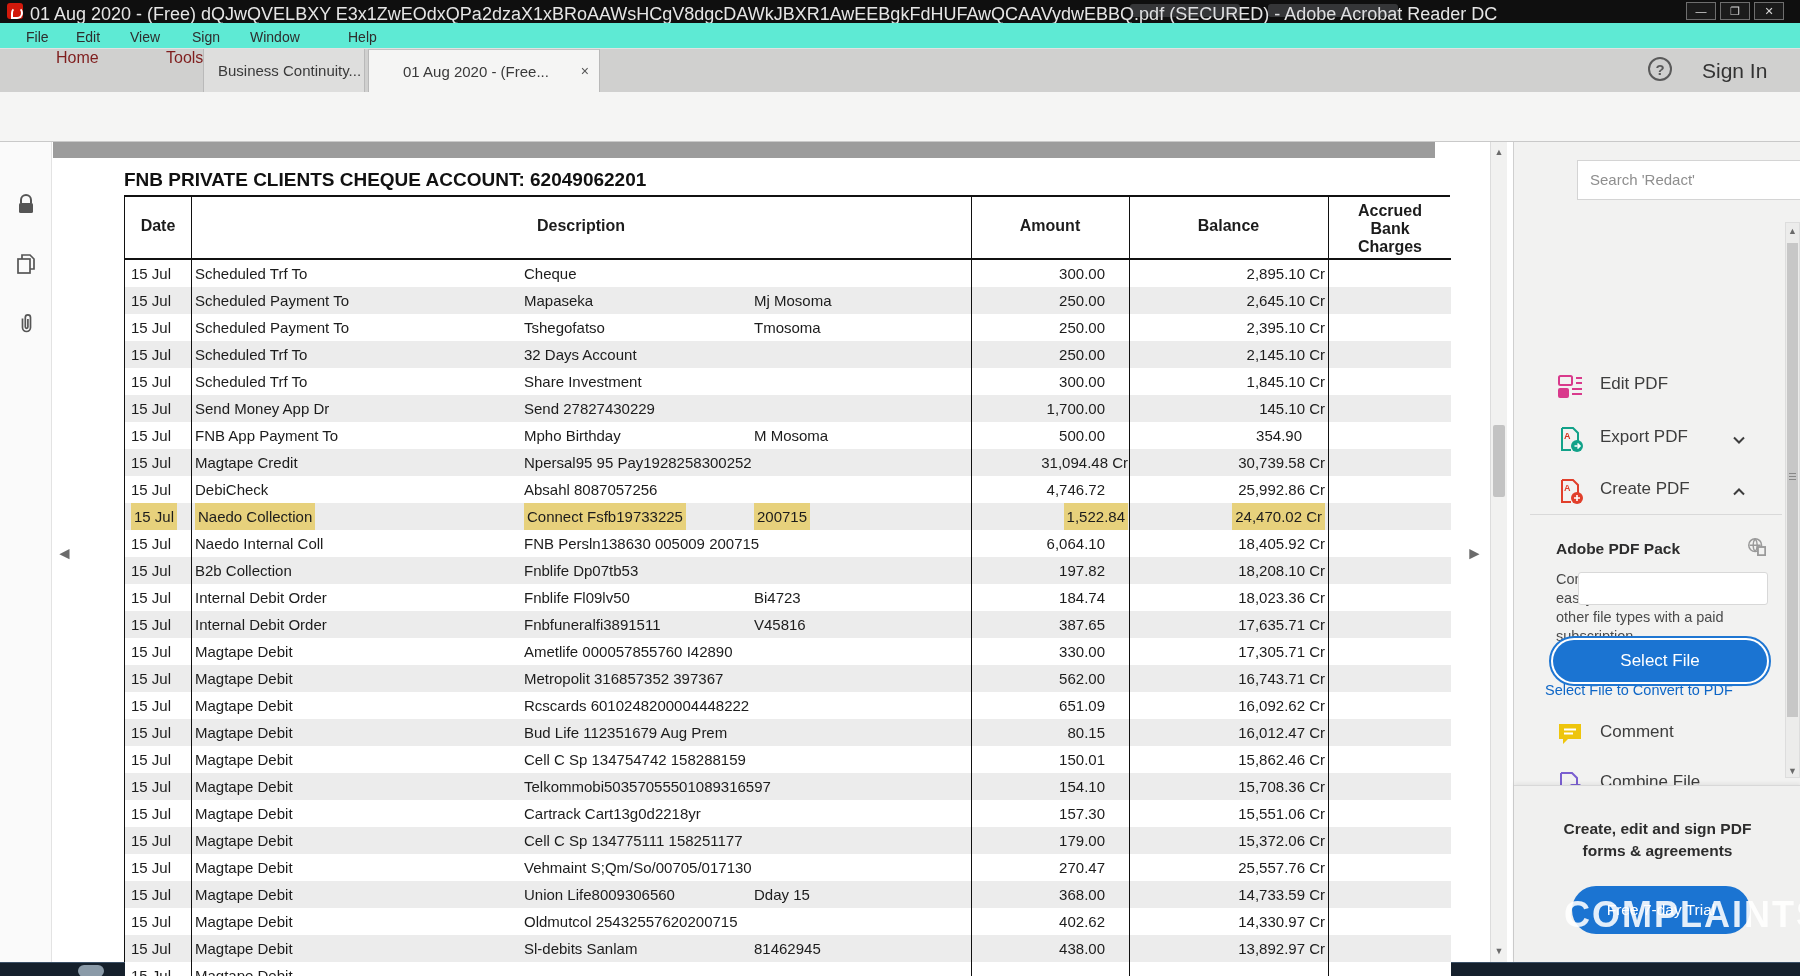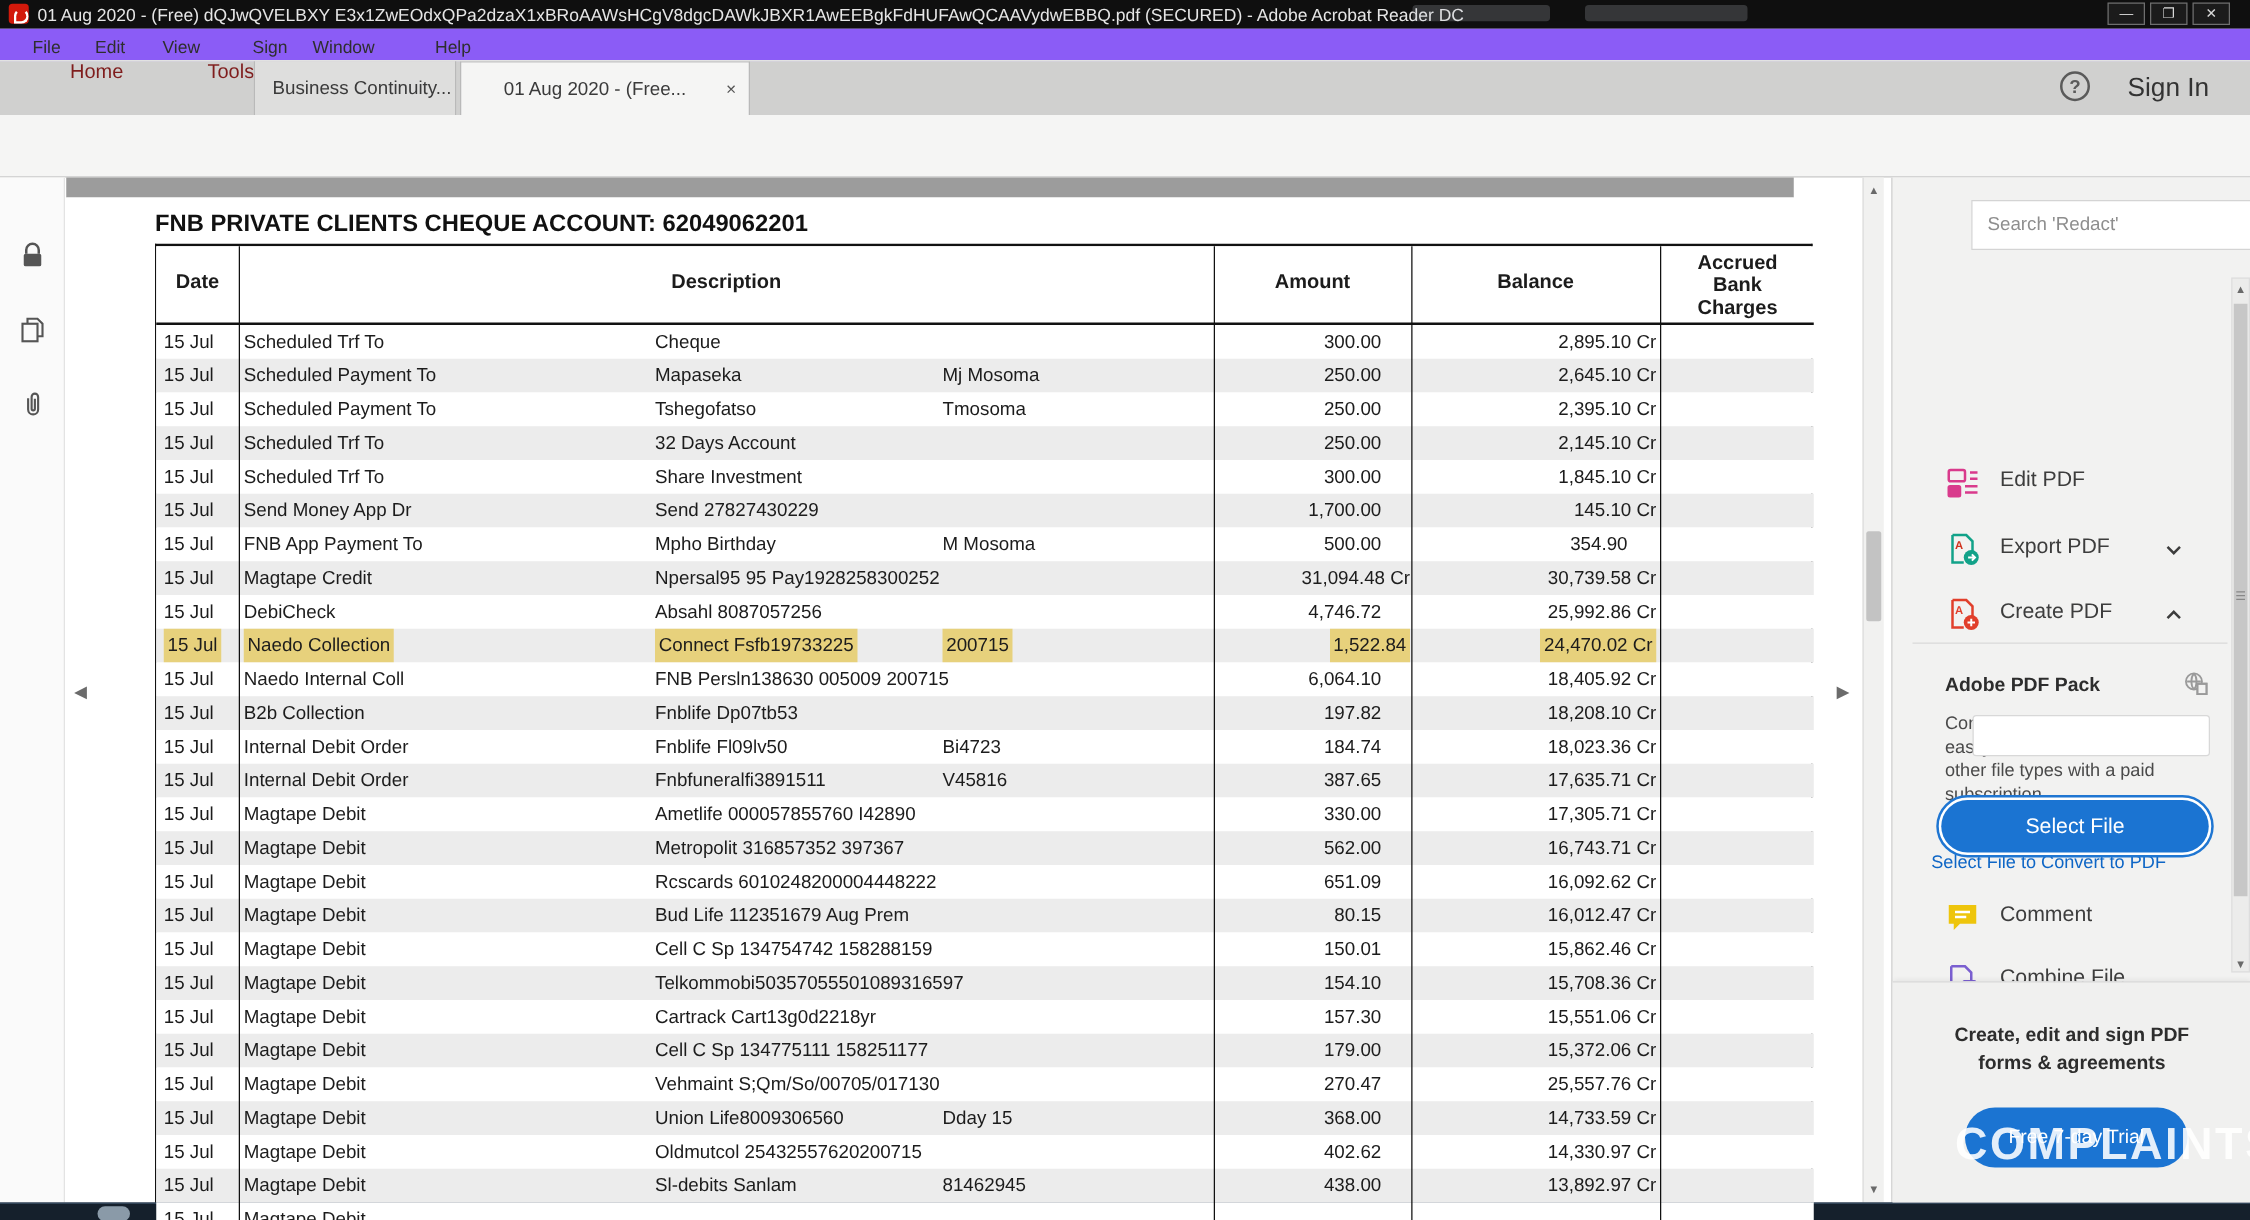--- a/index.html
+++ b/index.html
@@ -3,26 +3,26 @@
 <meta charset="utf-8">
 <style>
   * { margin:0; padding:0; box-sizing:border-box; }
   body { font-family:"Liberation Sans", sans-serif; background:#444; }
   #app { position:relative; width:1800px; height:976px; overflow:hidden; background:#fff; }
 
   
   .titlebar { position:absolute; left:0; top:0; width:1800px; height:23px; background:#0f0f0f; }
   .title-icon { position:absolute; left:7px; top:3px; width:16px; height:16px; background:#d2190b; border-radius:3px; }
   .title-icon:after { content:""; position:absolute; left:4px; top:4px; width:8px; height:8px; border:2px solid #fff; border-radius:50% 50% 50% 0; border-top-color:transparent; }
-  .title-text { position:absolute; left:30px; top:4px; font-size:14px; color:#e6e6e6; white-space:nowrap; }
+  .title-text { position:absolute; left:30px; top:4px; font-size:18px; color:#e6e6e6; white-space:nowrap; }
   .smudge { position:absolute; top:4px; height:13px; background:rgba(190,195,205,.22); border-radius:3px; }
   .win-btn { position:absolute; top:2px; width:30px; height:18px; border:1px solid #6e6e6e; background:#1b1b1b; color:#d8d8d8; font-size:11px; text-align:center; line-height:16px; }
 
   
-  .menubar { position:absolute; left:0; top:23px; width:1800px; height:26px; background:#8b5cf6; border-bottom:1px solid #e2e2e2; }
+  .menubar { position:absolute; left:0; top:23px; width:1800px; height:26px; background:#5eead4; border-bottom:1px solid #e2e2e2; }
   .menu-item { position:absolute; top:4px; font-size:14px; color:#2e2e2e; padding:2px 6px; cursor:default; }
 
   
   .tabbar { position:absolute; left:0; top:49px; width:1800px; height:43px; background:#d0d0cf; }
   .tab-static { position:absolute; top:0; font-size:16px; color:#7f1d1d; }
   .doc-tab { position:absolute; top:0; height:43px; font-size:15px; color:#3a3a3a; line-height:43px; text-align:center; border-left:1px solid #b9b9b9; border-right:1px solid #b9b9b9; background:#dededd; overflow:hidden; white-space:nowrap; padding:0 14px; }
   .doc-tab.active { background:#f5f5f4; border-top:1px solid #c2c2c2; }
   .tab-close { position:absolute; right:10px; top:0; line-height:43px; color:#555; font-size:14px; }
   .help-circle { position:absolute; left:1648px; top:8px; width:24px; height:24px; border:2px solid #5a5a5a; border-radius:50%; color:#5a5a5a; font-size:15px; font-weight:bold; text-align:center; line-height:22px; }
   .sign-in { position:absolute; left:1702px; top:10px; font-size:21px; color:#333; }
@@ -108,21 +108,21 @@
     <div class="smudge" style="left:1268px;width:130px;"></div>
     <div class="win-btn" style="left:1686px;">—</div>
     <div class="win-btn" style="left:1720px;">❐</div>
     <div class="win-btn" style="left:1754px;">✕</div>
   </div>
 
   <div class="menubar">
     <div class="menu-item" style="left:20px;">File</div>
     <div class="menu-item" style="left:70px;">Edit</div>
     <div class="menu-item" style="left:124px;">View</div>
-    <div class="menu-item" style="left:196px;">Sign</div>
+    <div class="menu-item" style="left:186px;">Sign</div>
     <div class="menu-item" style="left:244px;">Window</div>
     <div class="menu-item" style="left:342px;">Help</div>
   </div>
 
   <div class="tabbar">
     <div class="tab-static" style="left:56px;">Home</div>
     <div class="tab-static" style="left:166px;">Tools</div>
     <div class="doc-tab" style="left:203px;width:162px;">Business Continuity...</div>
     <div class="doc-tab active" style="left:368px;width:232px;padding-right:30px;">
       <span>01 Aug 2020 - (Free...</span>

